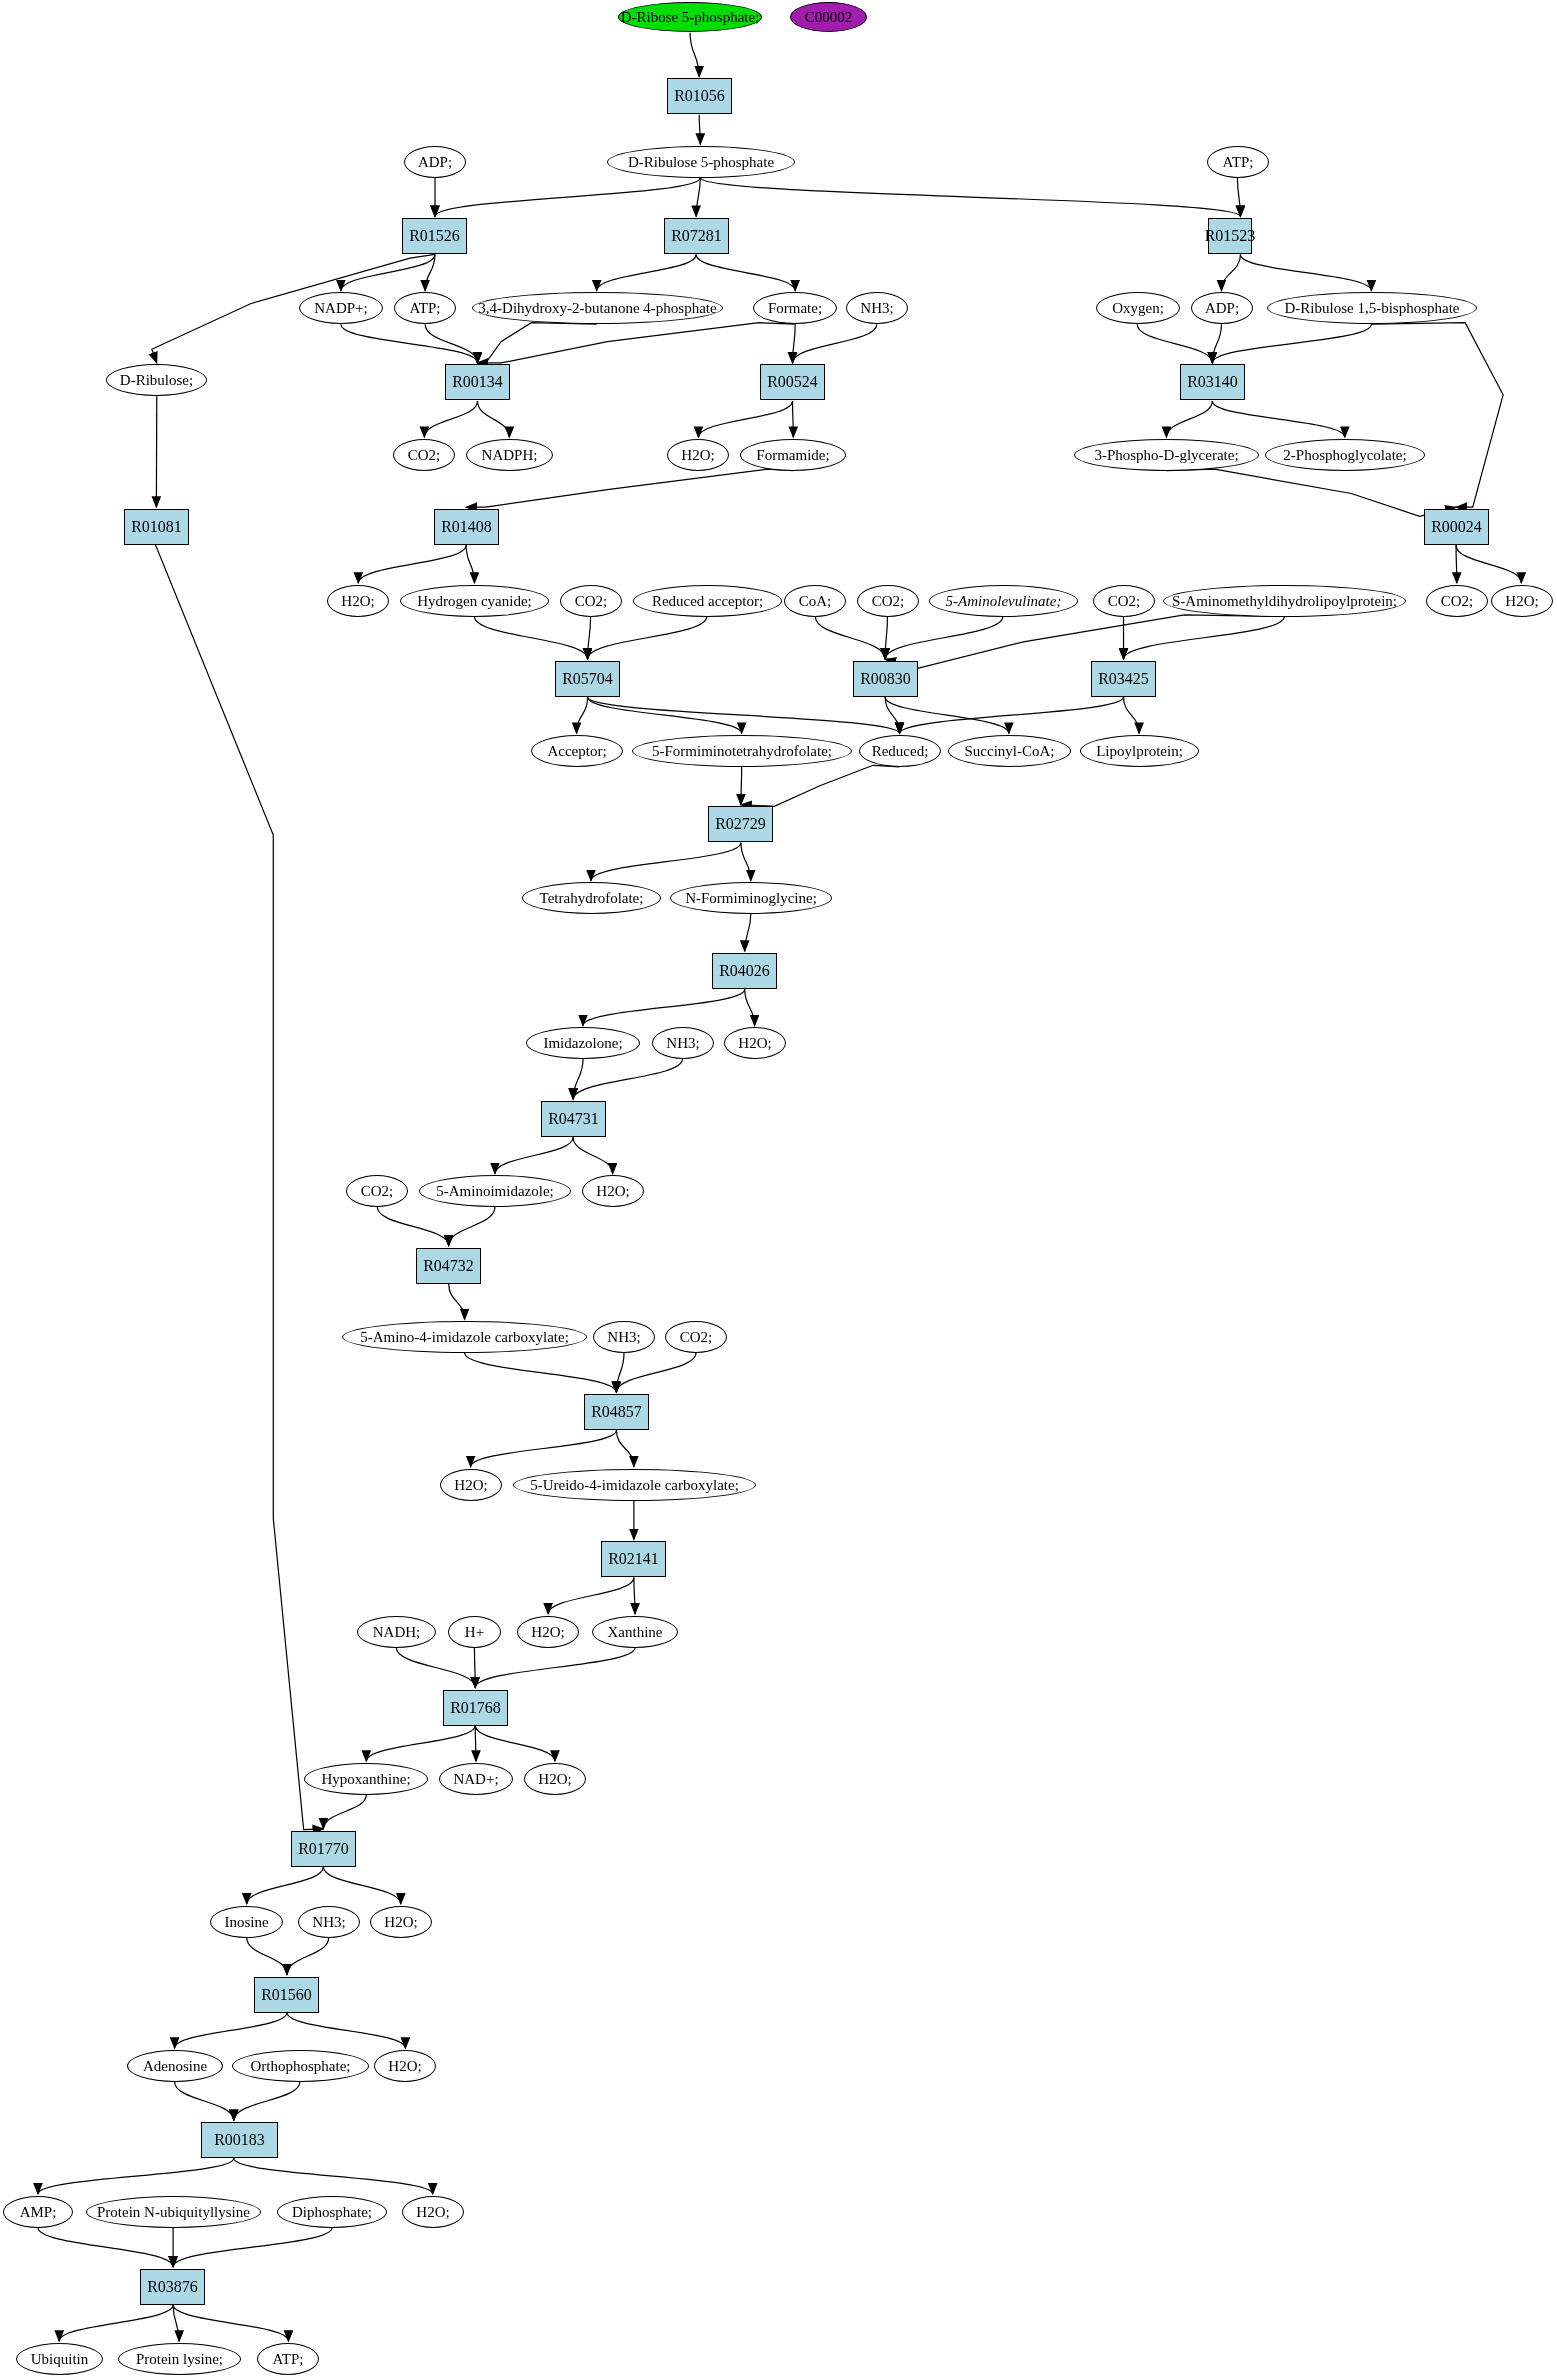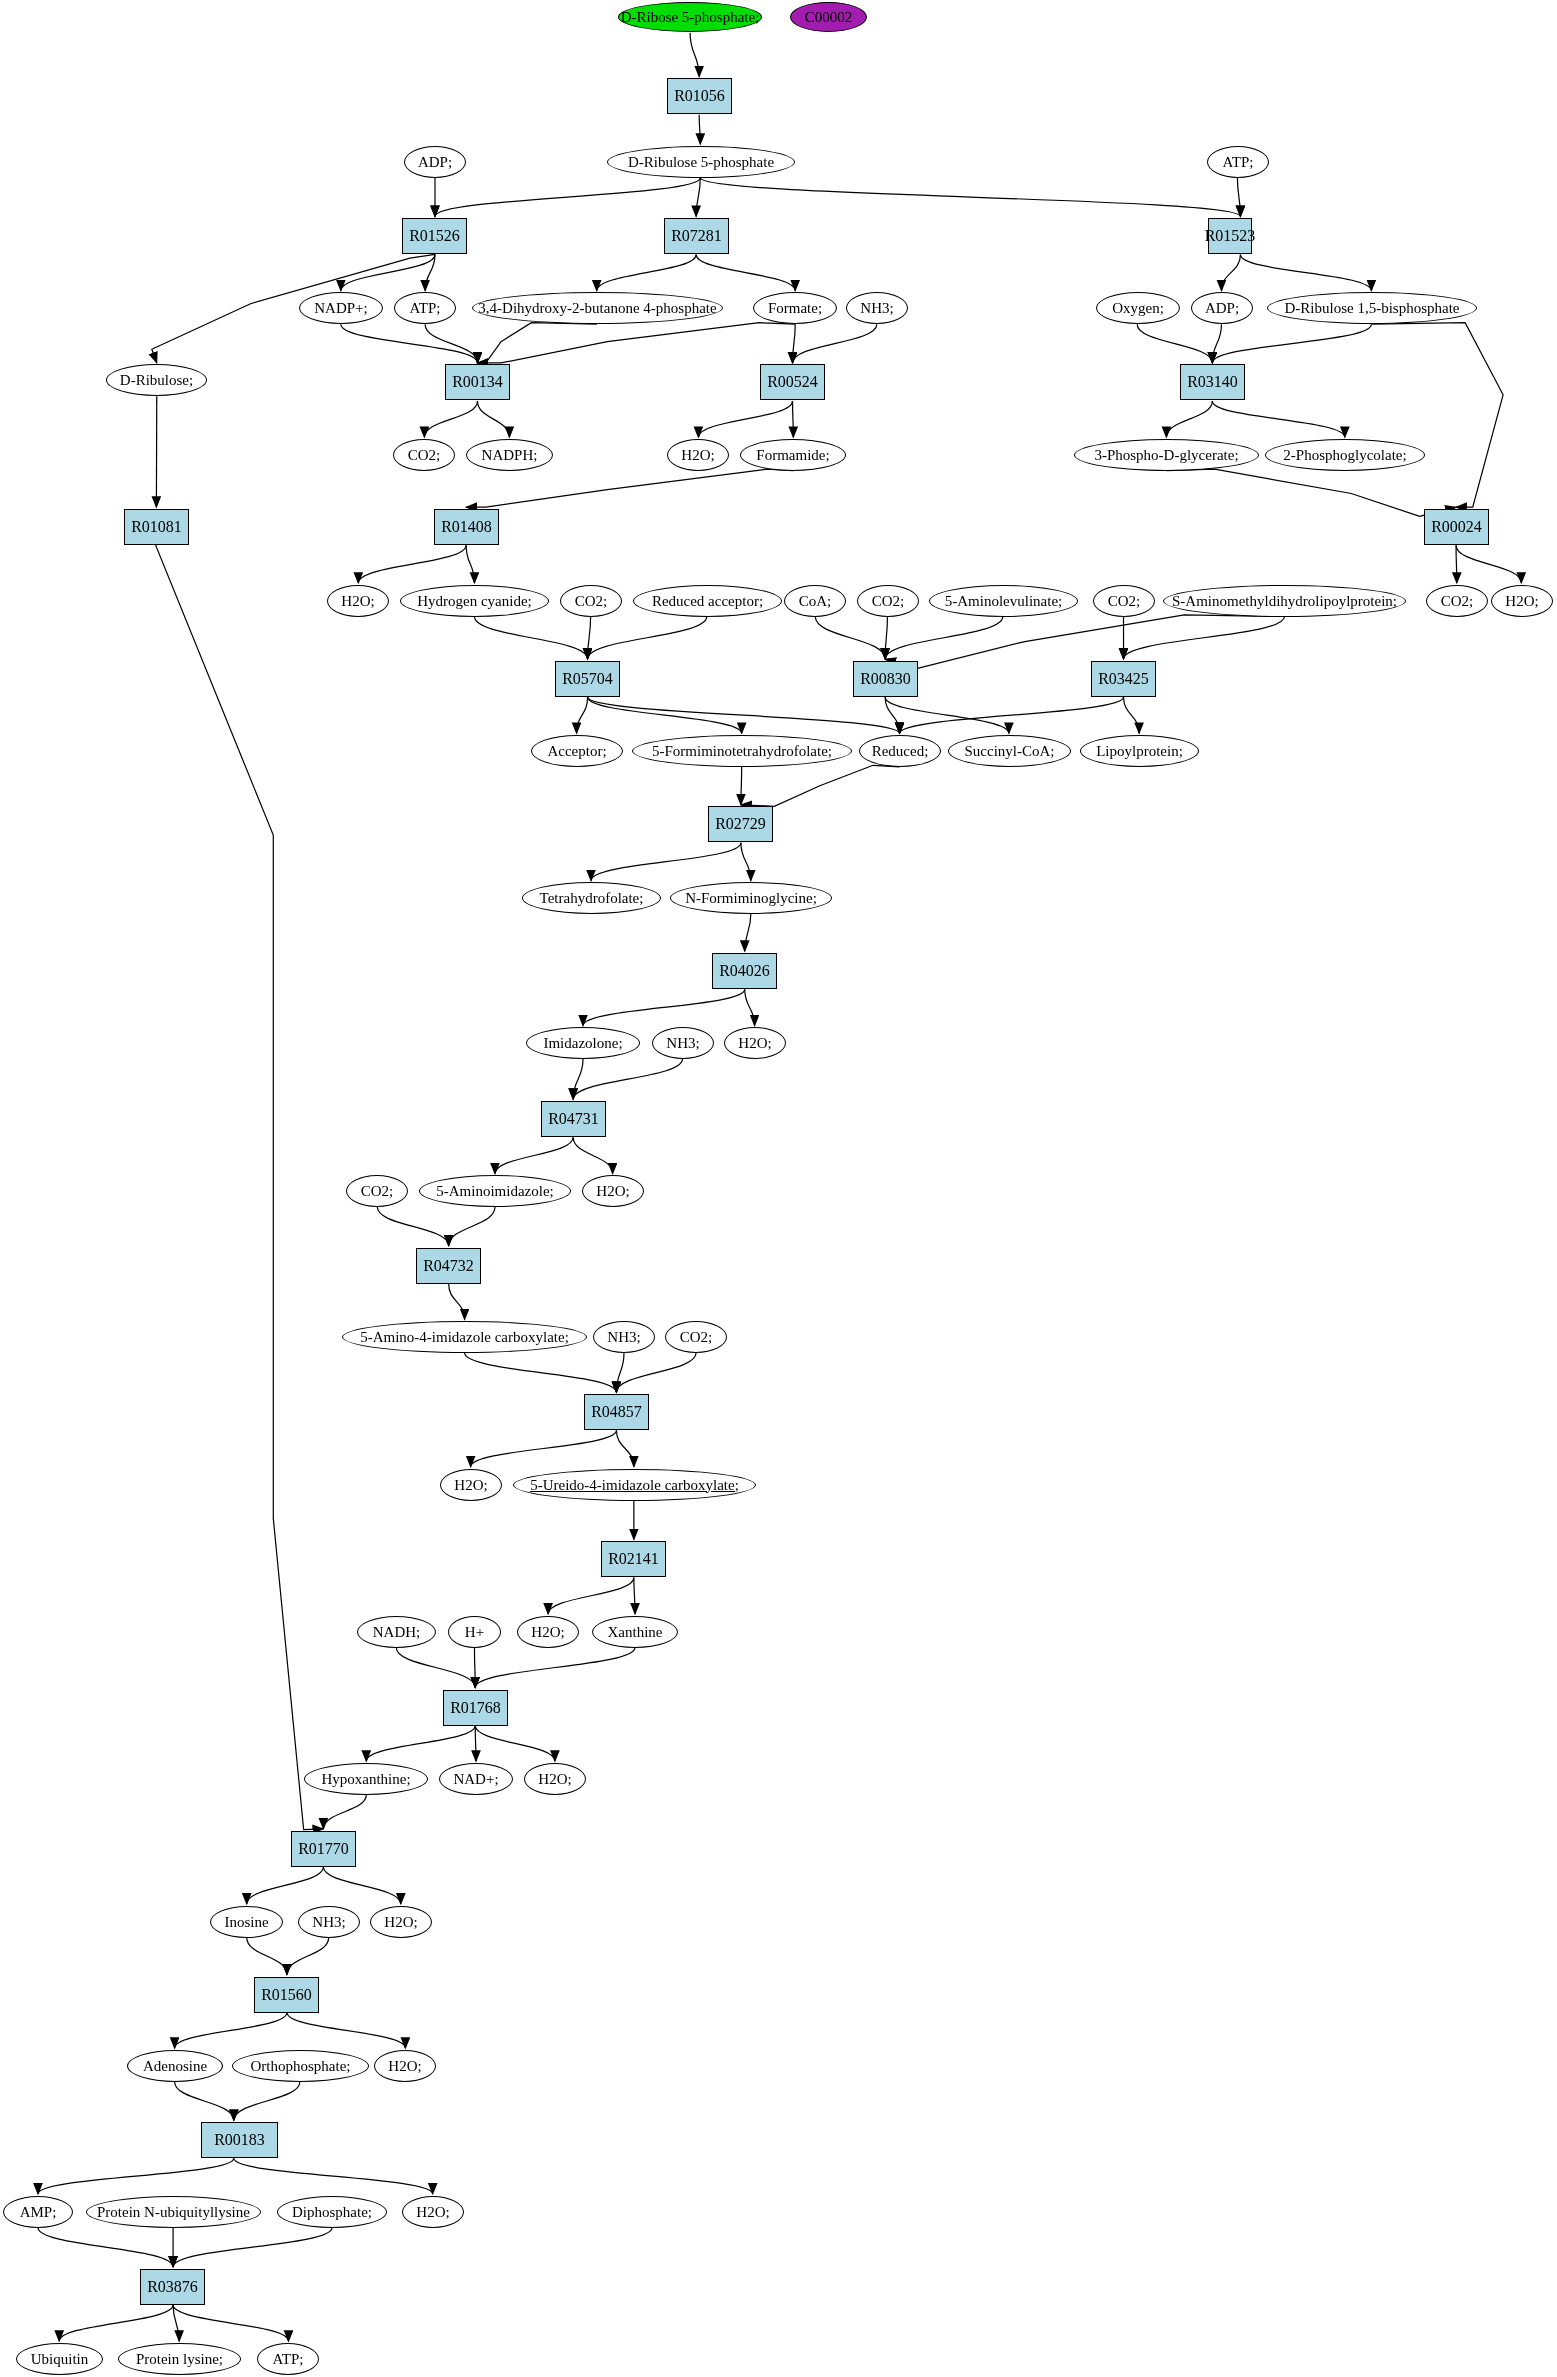--- a/index.html
+++ b/index.html
@@ -195,21 +195,21 @@
       <div class="node compound" style="left: 1265px; top: 439px; width: 160px; height: 32px;">2-Phosphoglycolate;</div>
       <div class="node reaction" style="left: 124px; top: 509px; width: 65px; height: 36px;">R01081</div>
       <div class="node reaction" style="left: 434px; top: 509px; width: 65px; height: 36px;">R01408</div>
       <div class="node reaction" style="left: 1424px; top: 509px; width: 65px; height: 36px;">R00024</div>
       <div class="node compound" style="left: 327px; top: 585px; width: 62px; height: 32px;">H2O;</div>
       <div class="node compound" style="left: 400px; top: 585px; width: 149px; height: 32px;">Hydrogen cyanide;</div>
       <div class="node compound" style="left: 560px; top: 585px; width: 62px; height: 32px;">CO2;</div>
       <div class="node compound" style="left: 633px; top: 585px; width: 149px; height: 32px;">Reduced acceptor;</div>
       <div class="node compound" style="left: 784px; top: 585px; width: 62px; height: 32px;">CoA;</div>
       <div class="node compound" style="left: 857px; top: 585px; width: 62px; height: 32px;">CO2;</div>
-      <div class="node compound" style="left: 929px; top: 585px; width: 149px; height: 32px;">5-Aminolevulinate;</div>
+      <div class="node compound" style="left: 929px; top: 585px; width: 149px; height: 32px; font-style: italic;">5-Aminolevulinate;</div>
       <div class="node compound" style="left: 1093px; top: 585px; width: 62px; height: 32px;">CO2;</div>
       <div class="node compound" style="left: 1163px; top: 585px; width: 243px; height: 32px; font-family: Liberation Serif, serif;">S-Aminomethyldihydrolipoylprotein;</div>
       <div class="node compound" style="left: 1426px; top: 585px; width: 62px; height: 32px;">CO2;</div>
       <div class="node compound" style="left: 1491px; top: 585px; width: 62px; height: 32px;">H2O;</div>
       <div class="node reaction" style="left: 555px; top: 661px; width: 65px; height: 36px;">R05704</div>
       <div class="node reaction" style="left: 853px; top: 661px; width: 65px; height: 36px;">R00830</div>
       <div class="node reaction" style="left: 1091px; top: 661px; width: 65px; height: 36px;">R03425</div>
       <div class="node compound" style="left: 531px; top: 735px; width: 92px; height: 32px;">Acceptor;</div>
       <div class="node compound" style="left: 632px; top: 735px; width: 220px; height: 32px;">5-Formiminotetrahydrofolate;</div>
       <div class="node compound" style="left: 859px; top: 735px; width: 82px; height: 32px;">Reduced;</div>
@@ -225,21 +225,21 @@
       <div class="node reaction" style="left: 541px; top: 1101px; width: 65px; height: 36px;">R04731</div>
       <div class="node compound" style="left: 346px; top: 1175px; width: 62px; height: 32px;">CO2;</div>
       <div class="node compound" style="left: 419px; top: 1175px; width: 152px; height: 32px;">5-Aminoimidazole;</div>
       <div class="node compound" style="left: 582px; top: 1175px; width: 62px; height: 32px;">H2O;</div>
       <div class="node reaction" style="left: 416px; top: 1248px; width: 65px; height: 36px;">R04732</div>
       <div class="node compound" style="left: 342px; top: 1321px; width: 245px; height: 32px;">5-Amino-4-imidazole carboxylate;</div>
       <div class="node compound" style="left: 593px; top: 1321px; width: 62px; height: 32px;">NH3;</div>
       <div class="node compound" style="left: 665px; top: 1321px; width: 62px; height: 32px;">CO2;</div>
       <div class="node reaction" style="left: 584px; top: 1394px; width: 65px; height: 36px;">R04857</div>
       <div class="node compound" style="left: 440px; top: 1469px; width: 62px; height: 32px;">H2O;</div>
-      <div class="node compound" style="left: 513px; top: 1469px; width: 243px; height: 32px; text-decoration: underline;">5-Ureido-4-imidazole carboxylate;</div>
+      <div class="node compound" style="left: 513px; top: 1469px; width: 243px; height: 32px;">5-Ureido-4-imidazole carboxylate;</div>
       <div class="node reaction" style="left: 601px; top: 1541px; width: 65px; height: 36px;">R02141</div>
       <div class="node compound" style="left: 357px; top: 1616px; width: 79px; height: 32px;">NADH;</div>
       <div class="node compound" style="left: 448px; top: 1616px; width: 53px; height: 32px;">H+</div>
       <div class="node compound" style="left: 517px; top: 1616px; width: 62px; height: 32px;">H2O;</div>
       <div class="node compound" style="left: 592px; top: 1616px; width: 86px; height: 32px;">Xanthine</div>
       <div class="node reaction" style="left: 443px; top: 1690px; width: 65px; height: 36px;">R01768</div>
       <div class="node compound" style="left: 304px; top: 1763px; width: 124px; height: 32px;">Hypoxanthine;</div>
       <div class="node compound" style="left: 439px; top: 1763px; width: 74px; height: 32px;">NAD+;</div>
       <div class="node compound" style="left: 524px; top: 1763px; width: 62px; height: 32px;">H2O;</div>
       <div class="node reaction" style="left: 291px; top: 1831px; width: 65px; height: 36px;">R01770</div>

